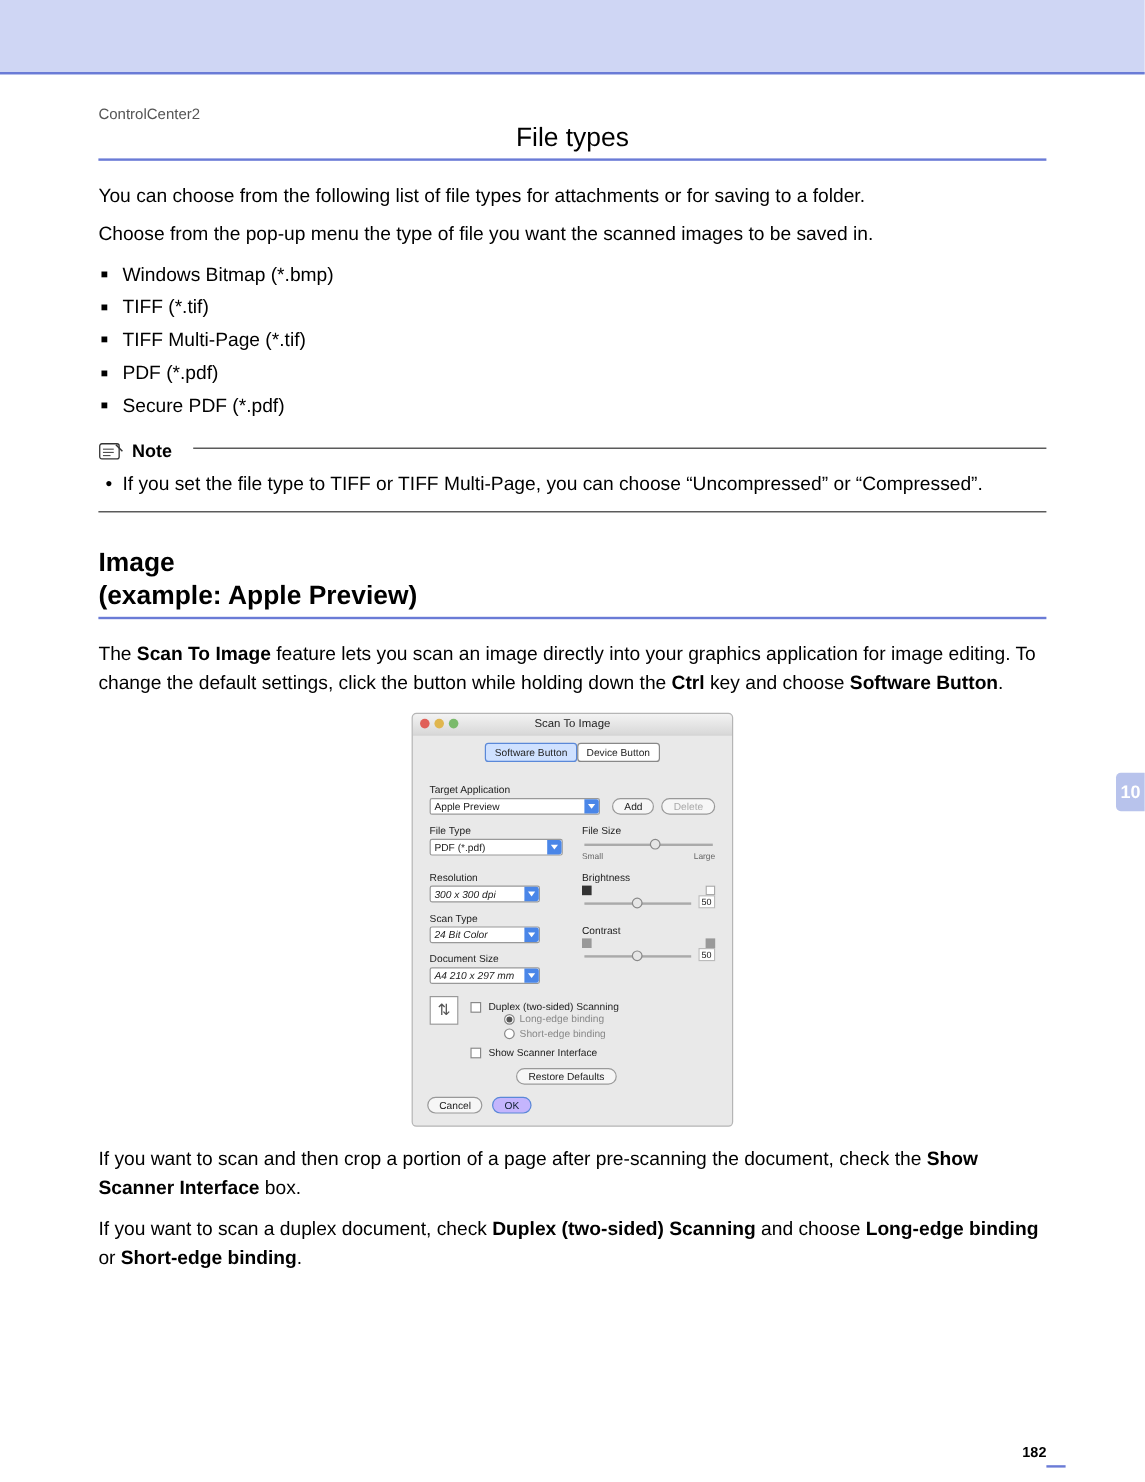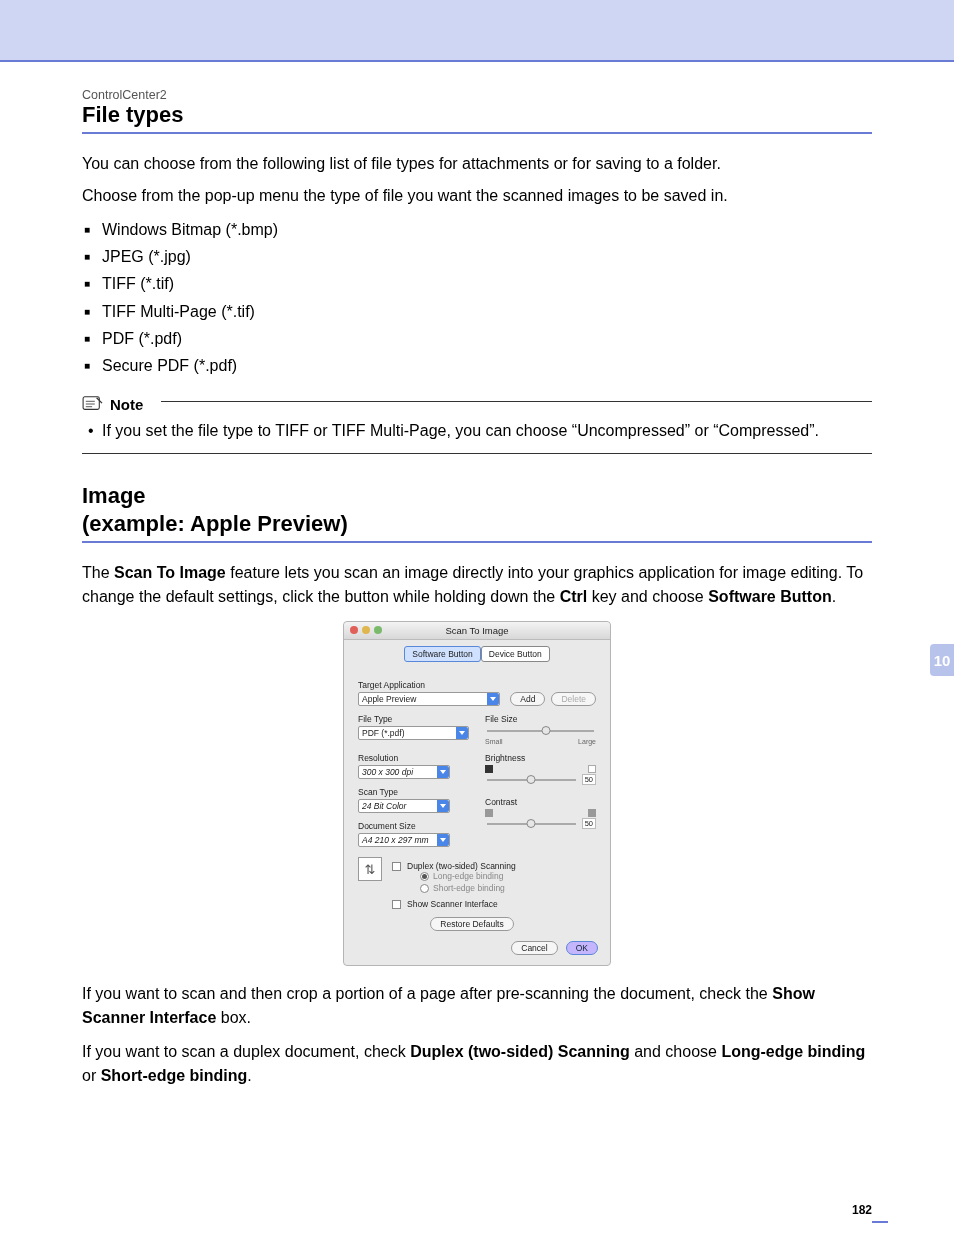--- a/index.html
+++ b/index.html
@@ -1,20 +1,20 @@
 <!DOCTYPE html>
 <html><head>
 <meta charset="utf-8">
 <style>
   * { box-sizing: border-box; margin: 0; padding: 0; }
   html, body { width: 954px; font-family: Arial, Helvetica, sans-serif; color: #000; background: #fff; }
   .topband { height: 62px; background: #cfd6f4; border-bottom: 2px solid #6a7bd6; }
   .page { padding: 0 82px 40px 82px; }
   .breadcrumb { font-size: 12.5px; color: #555; margin-top: 26px; }
-  h2.section { font-size: 22px; font-weight: bold; margin-bottom: 4px; }
+  h2.section { font-size: 22px; font-weight: normal; margin-bottom: 4px; text-align: center; }
   .rule { border: none; border-top: 2px solid #6a7bd6; margin-bottom: 18px; }
   p.body { font-size: 16px; line-height: 1.5; margin-bottom: 8px; }
   ul.squares { list-style: none; margin: 6px 0 10px 2px; }
   ul.squares li { font-size: 16px; line-height: 1.7; position: relative; padding-left: 18px; }
   ul.squares li::before { content: "■"; position: absolute; left: 0; font-size: 10px; top: 5px; }
   .note-head { display: flex; align-items: center; gap: 6px; margin-top: 6px; }
   .note-head .label { font-weight: bold; font-size: 15px; }
   .note-line { display: flex; align-items: center; gap: 10px; }
   .note-line .spacer-line { flex: 1; border-top: 1px solid #333; height: 0; margin-left: 8px; }
   ul.bullets { list-style: none; margin: 4px 0 8px 6px; }
@@ -51,21 +51,21 @@
   .bars { display: flex; justify-content: space-between; align-items: center; margin-top: 2px; }
   .bar { width: 8px; height: 8px; background: #333; }
   .bar.lt { background: #999; }
   .valbox { font-size: 7.5px; border: 1px solid #bbb; padding: 0 2px; background: #fff; margin-left: 4px; }
   .chk-line { display: flex; align-items: flex-start; gap: 6px; margin-top: 4px; font-size: 8.5px; }
   .chk { width: 9px; height: 9px; border: 1px solid #888; background: #fff; flex-shrink: 0; margin-top: 1px; }
   .radio { width: 9px; height: 9px; border: 1px solid #888; border-radius: 50%; background: #fff; display: inline-flex; align-items: center; justify-content: center; margin-right: 4px; vertical-align: middle; }
   .radio .on { width: 5px; height: 5px; background: #555; border-radius: 50%; }
   .sub-opt { margin-left: 28px; font-size: 8.5px; color: #888; line-height: 1.4; }
   .duplex-icon { width: 24px; height: 24px; border: 1px solid #999; background: #fff; display: flex; align-items: center; justify-content: center; font-size: 13px; color: #555; }
-  .win-footer { display: flex; justify-content: flex-end; gap: 8px; padding: 6px 12px 10px 12px; }
+  .win-footer { display: flex; justify-content: flex-start; gap: 8px; padding: 6px 12px 10px 12px; }
   .restore-row { padding: 0 14px 6px 4px; text-align: center; }
   .pagefoot { position: absolute; right: 82px; bottom: 18px; font-size: 12px; font-weight: bold; }
   .pagefoot-line { position: absolute; right: 66px; bottom: 12px; width: 16px; border-top: 2px solid #6a7bd6; }
   .note-icon { width: 22px; height: 18px; display:inline-flex; align-items:center; justify-content:center; }
   .note-icon svg { width:22px; height:18px; }
   .container { position: relative; height: 1235px; }
 </style>
 </head>
 <body>
 <div class="container">
@@ -76,21 +76,20 @@
   <div class="breadcrumb">ControlCenter2</div>
 
   <h2 class="section">File types</h2>
   <hr class="rule">
 
   <p class="body">You can choose from the following list of file types for attachments or for saving to a folder.</p>
   <p class="body">Choose from the pop-up menu the type of file you want the scanned images to be saved in.</p>
 
   <ul class="squares">
     <li>Windows Bitmap (*.bmp)</li>
-    <li>JPEG (*.jpg)</li>
     <li>TIFF (*.tif)</li>
     <li>TIFF Multi-Page (*.tif)</li>
     <li>PDF (*.pdf)</li>
     <li>Secure PDF (*.pdf)</li>
   </ul>
 
   <div class="note-line">
     <div class="note-head">
       <span class="note-icon">
         <svg viewBox="0 0 24 20">

